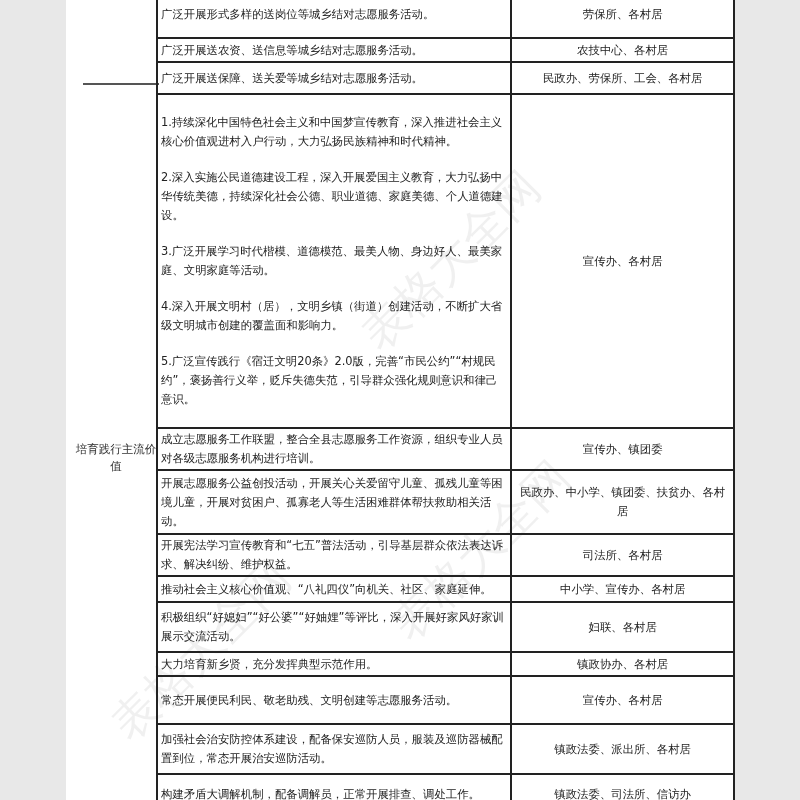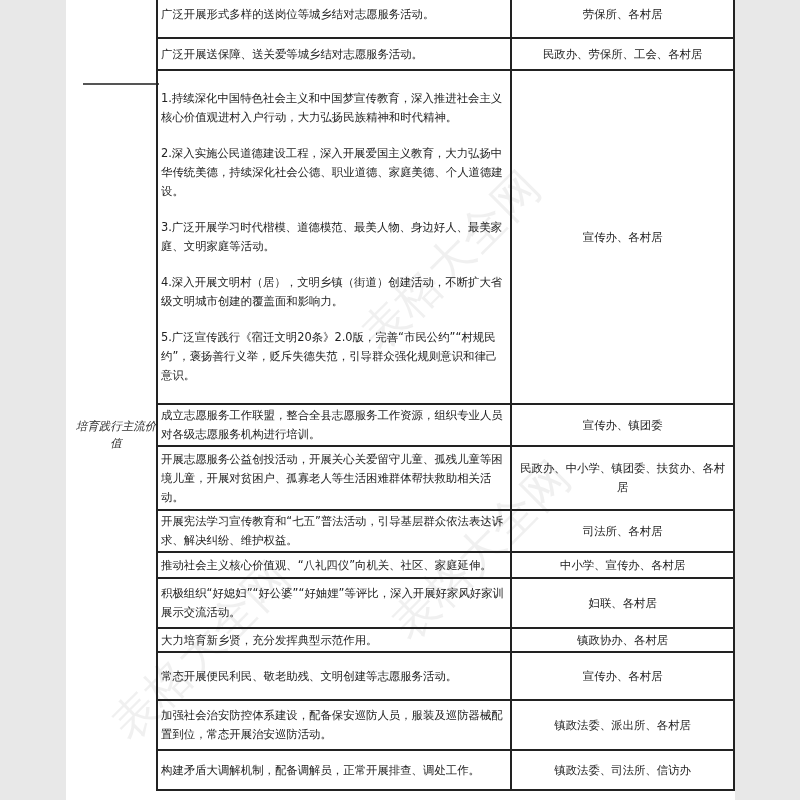--- a/index.html
+++ b/index.html
@@ -15,22 +15,22 @@
     overflow: hidden;
   }
   .watermark {
     position: absolute; color: rgba(0,0,0,0.06); font-size: 46px;
     transform: rotate(-45deg); white-space: nowrap; pointer-events: none;
   }
   .sect-line {
     position: absolute; left: 17px; top: 83px; width: 76px; height: 2px; background: #555;
   }
   .cat-label {
-    position: absolute; left: 8px; top: 418px; width: 84px;
-    font-size: 11.5px; line-height: 17px; color: #333; text-align: center; font-style: italic;
+    position: absolute; left: 8px; top: 441px; width: 84px;
+    font-size: 11.5px; line-height: 17px; color: #333; text-align: center;
   }
   table.grid {
     position: absolute; left: 90px; top: -10px;
     border-collapse: collapse; table-layout: fixed;
   }
   table.grid td {
     border: 2px solid #222; font-size: 11.4px; color: #222;
     padding: 1px 3px; line-height: 19px; vertical-align: middle;
   }
   td.desc { width: 350px; text-align: left; }
@@ -47,20 +47,24 @@
   <div class="watermark" style="left:20px;top:620px;">表格大全网</div>
 
   <div class="sect-line"></div>
   <div class="cat-label">培育践行主流价值</div>
 
   <table class="grid">
     <tbody>
       <tr style="height:47px">
         <td class="desc">广泛开展形式多样的送岗位等城乡结对志愿服务活动。</td>
         <td class="dept">劳保所、各村居</td>
+      </tr>
+      <tr style="height:24px">
+        <td class="desc">广泛开展送农资、送信息等城乡结对志愿服务活动。</td>
+        <td class="dept">农技中心、各村居</td>
       </tr>
       <tr style="height:32px">
         <td class="desc">广泛开展送保障、送关爱等城乡结对志愿服务活动。</td>
         <td class="dept">民政办、劳保所、工会、各村居</td>
       </tr>
       <tr style="height:281px">
         <td class="desc multi">
           <p>1.持续深化中国特色社会主义和中国梦宣传教育，深入推进社会主义核心价值观进村入户行动，大力弘扬民族精神和时代精神。</p>
           <p class="gap">2.深入实施公民道德建设工程，深入开展爱国主义教育，大力弘扬中华传统美德，持续深化社会公德、职业道德、家庭美德、个人道德建设。</p>
           <p>3.广泛开展学习时代楷模、道德模范、最美人物、身边好人、最美家庭、文明家庭等活动。</p>

